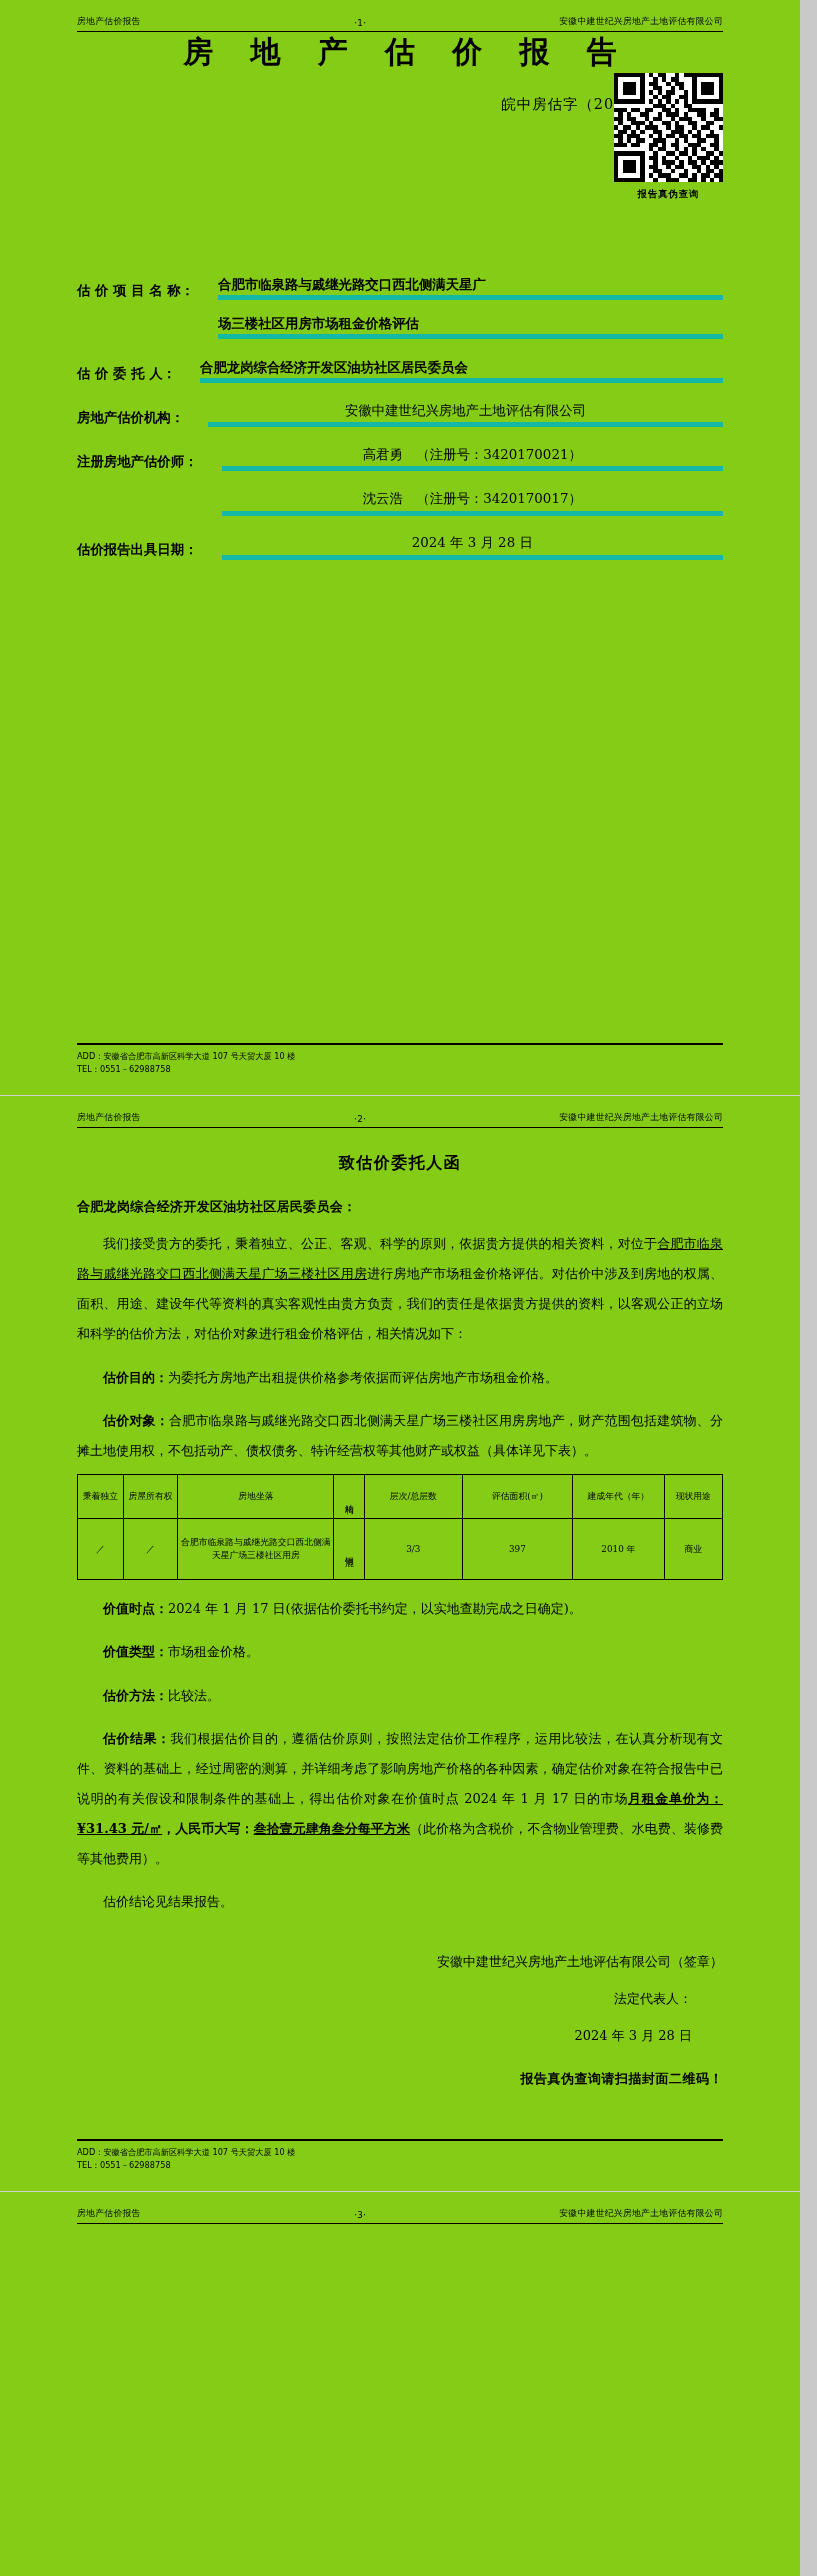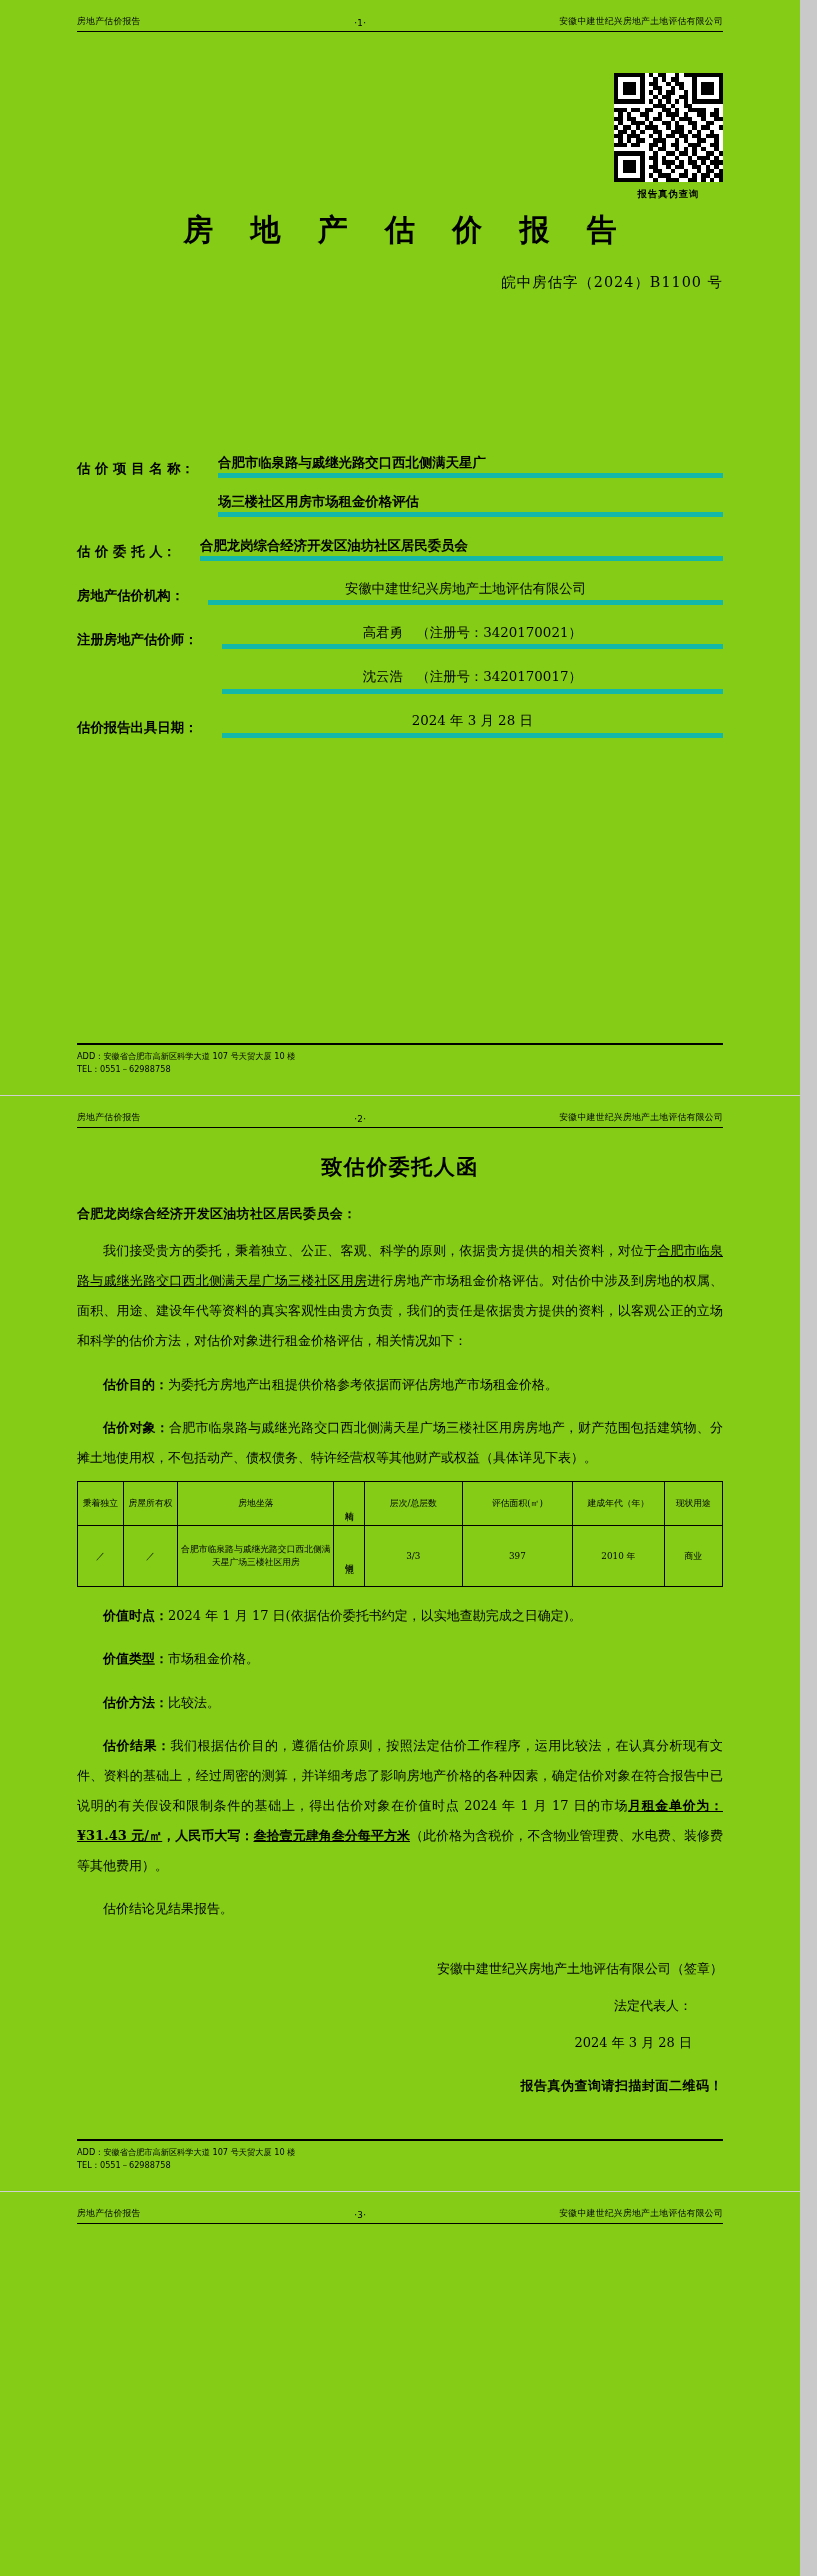--- a/index.html
+++ b/index.html
@@ -72,21 +72,20 @@
     margin-top:6.2px;
     font-size:9.3px;
     font-weight:bold;
     font-family:"DejaVu Serif","Liberation Serif",serif;
     letter-spacing:1px;
   }
 
   
   .cover-title {
     text-align:center;
-    margin-top:178px;
     font-size:30px;
     font-weight:bold;
     letter-spacing:13.4px;
     text-indent:13.4px;
     font-family:"DejaVu Serif","Liberation Serif",serif;
   }
   .cover-subtitle {
     text-align:right;
     margin-top:21.6px;
     font-size:14.4px;
@@ -118,21 +117,21 @@
     font-weight:bold;
     white-space:nowrap;
     overflow:hidden;
   }
   .cf-value.center { text-align:center; font-weight:normal; }
   .cf-row.cont { margin-top:-5.2px; }
 
   
   .letter-title {
     text-align:center;
-    font-size:21px;
+    font-size:16px;
     font-weight:bold;
     margin-top:25px;
     letter-spacing:1.5px;
   }
   .salutation {
     margin-top:24px;
     font-size:13px;
     font-weight:bold;
     letter-spacing:0.3px;
   }

